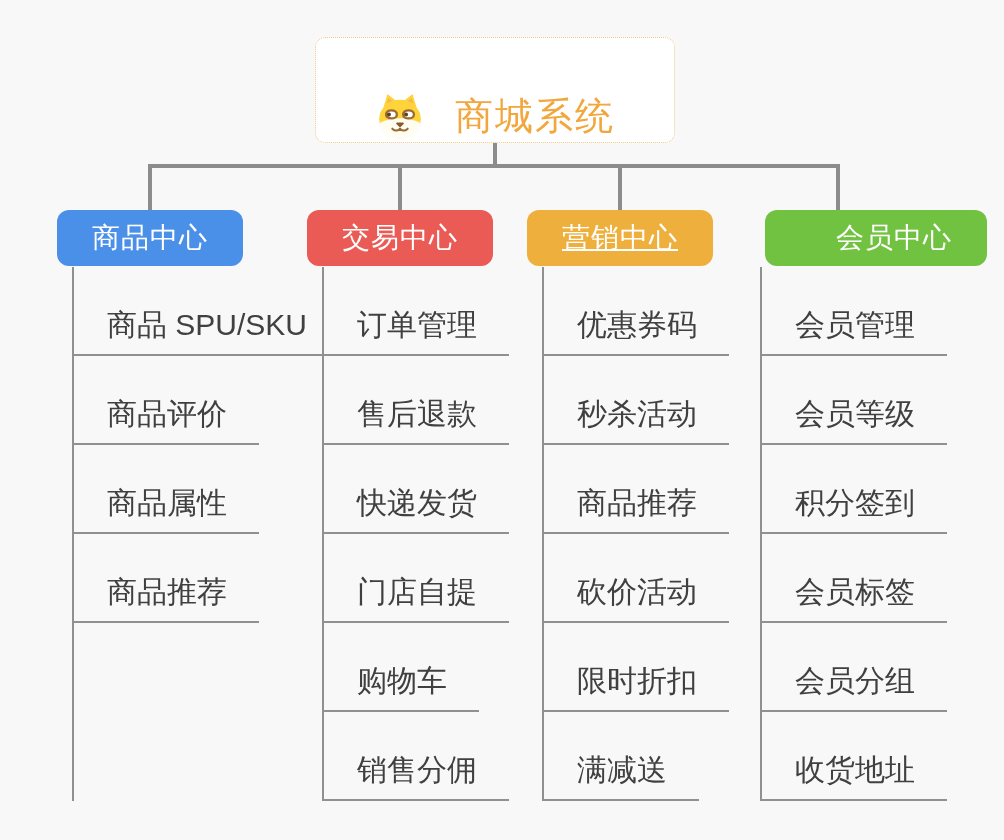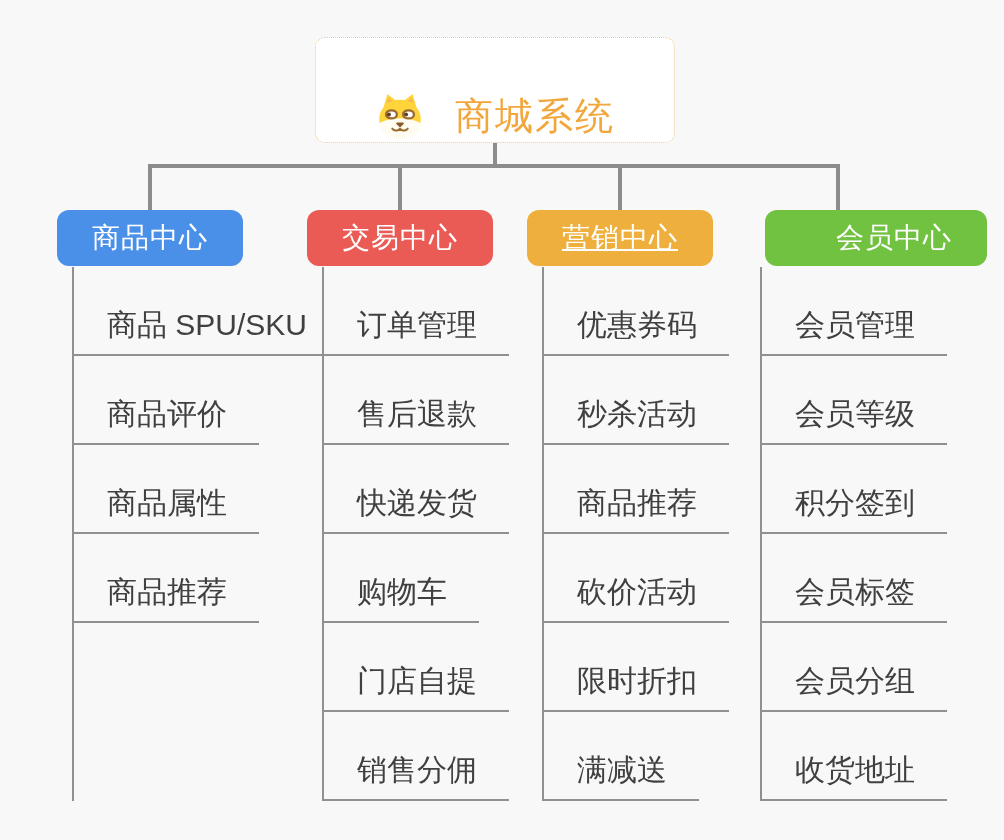--- a/index.html
+++ b/index.html
@@ -109,24 +109,24 @@
   <div class="leaf">
       <span class="leaf-label">订单管理</span>
     </div>
   <div class="leaf">
       <span class="leaf-label">售后退款</span>
     </div>
   <div class="leaf">
       <span class="leaf-label">快递发货</span>
     </div>
   <div class="leaf">
-      <span class="leaf-label">购物车</span>
+      <span class="leaf-label">门店自提</span>
     </div>
   <div class="leaf">
-      <span class="leaf-label">门店自提</span>
+      <span class="leaf-label">购物车</span>
     </div>
   <div class="leaf">
       <span class="leaf-label">销售分佣</span>
     </div>
 </div>
 
 <div class="leaf-col col-3">
   <div class="trunk"></div>
   <div class="leaf">
       <span class="leaf-label">优惠券码</span>

